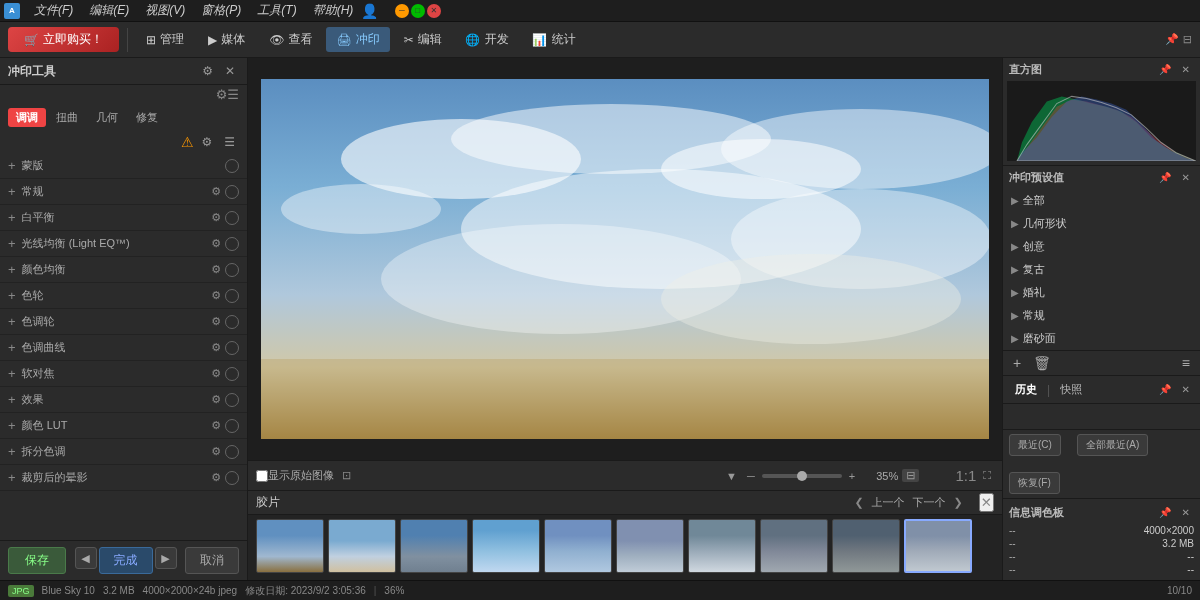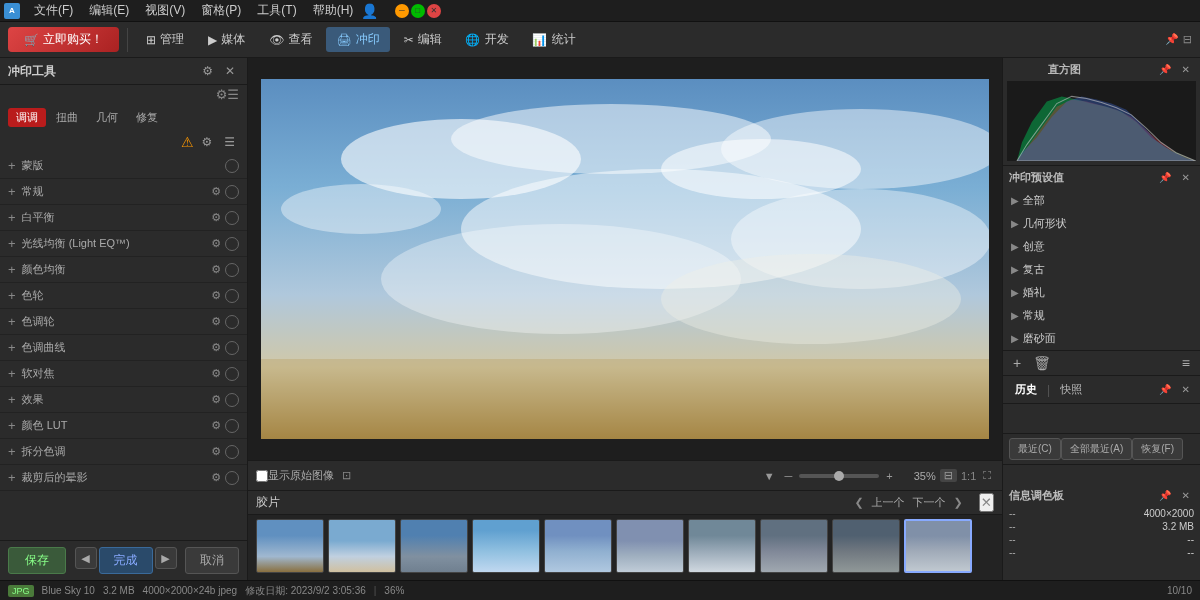--- a/index.html
+++ b/index.html
@@ -1,37 +1,37 @@
 <!DOCTYPE html>
 <html><head>
   <meta charset="utf-8">
   <style>
     * { box-sizing: border-box; margin: 0; padding: 0; }
     body { background: #2b2b2b; color: #ccc; font-family: 'Microsoft YaHei', Arial, sans-serif; font-size: 12px; width: 1200px; height: 600px; overflow: hidden; }
-    .menu-item { padding: 2px 8px; cursor: pointer; font-size: 12px; color: #ccc; }
+    .menu-item { padding: 2px 8px; cursor: pointer; font-size: 12px; color: #ccc; font-style: italic; }
     .title-center { flex: 1; text-align: center; font-size: 12px; color: #aaa; }
 
     
     .toolbar { background: #2b2b2b; height: 36px; display: flex; align-items: center; padding: 0 8px; gap: 4px; border-bottom: 1px solid #1a1a1a; }
     .btn-buy { background: linear-gradient(135deg, #d44, #a22); color: #fff; padding: 4px 16px; border-radius: 4px; font-size: 12px; cursor: pointer; display: flex; align-items: center; gap: 4px; border: none; }
     .toolbar-sep { width: 1px; height: 24px; background: #444; margin: 0 4px; }
     .toolbar-btn { background: none; border: none; color: #ccc; padding: 4px 10px; cursor: pointer; font-size: 12px; display: flex; align-items: center; gap: 4px; border-radius: 3px; }
     .toolbar-btn.active-print { background: #3a5a7a; color: #8cf; }
 
     
     .main-layout { display: flex; height: calc(600px - 58px); }
 
     
     .left-panel { width: 248px; background: #2b2b2b; border-right: 1px solid #1a1a1a; display: flex; flex-direction: column; flex-shrink: 0; }
     .left-panel-header { display: flex; align-items: center; justify-content: space-between; padding: 4px 8px; border-bottom: 1px solid #1a1a1a; }
     .icon-btn { background: none; border: none; color: #999; cursor: pointer; font-size: 12px; padding: 2px 4px; }
 
     .tabs-row { display: flex; align-items: center; padding: 4px 8px; gap: 2px; }
     .tab-item { padding: 2px 8px; border-radius: 3px; cursor: pointer; font-size: 11px; color: #aaa; }
-    .tab-item.active { background: #b91c1c; color: #fff; }
+    .tab-item.active { background: #ef4444; color: #fff; font-weight: bold; }
 
     .warning-row { display: flex; align-items: center; justify-content: flex-end; padding: 2px 8px; gap: 4px; }
     .warning-icon { color: #f90; font-size: 14px; }
 
     .panel-section { display: flex; align-items: center; justify-content: space-between; padding: 5px 8px; border-bottom: 1px solid #222; cursor: pointer; }
     .section-left { display: flex; align-items: center; gap: 6px; color: #aaa; font-size: 11px; }
     .section-plus { color: #888; font-size: 13px; }
     .section-right { display: flex; align-items: center; gap: 4px; }
     .section-gear { color: #888; font-size: 11px; }
     .section-circle { width: 14px; height: 14px; border: 1px solid #666; border-radius: 50%; display: flex; align-items: center; justify-content: center; font-size: 8px; }
@@ -53,21 +53,21 @@
     .canvas-area { flex: 1; display: flex; align-items: center; justify-content: center; background: #1e1e1e; position: relative; overflow: hidden; }
     .canvas-image { width: 728px; height: 360px; background: linear-gradient(to bottom, #5a8abe 0%, #7aaad0 20%, #b8cfe0 40%, #d4c8a8 70%, #c4a870 90%, #8a7040 100%); position: relative; overflow: hidden; }
 
     .canvas-bottom-bar { height: 30px; background: #2b2b2b; border-top: 1px solid #1a1a1a; display: flex; align-items: center; padding: 0 8px; gap: 8px; }
     .show-original { display: flex; align-items: center; gap: 0; font-size: 11px; color: #aaa; cursor: pointer; }
     .zoom-controls { display: flex; align-items: center; gap: 4px; margin-left: auto; }
     .zoom-btn { background: none; border: none; color: #999; cursor: pointer; font-size: 11px; padding: 0 3px; }
     .zoom-slider { width: 80px; height: 4px; background: #555; border-radius: 2px; position: relative; cursor: pointer; }
     .zoom-slider-thumb { width: 10px; height: 10px; background: #aaa; border-radius: 50%; position: absolute; top: -3px; left: 50%; transform: translateX(-50%); }
     .zoom-pct { color: #aaa; font-size: 11px; width: 36px; text-align: right; }
-    .zoom-extra { color: #888; font-size: 11px; }
+    .zoom-extra { color: #888; font-size: 15px; margin-left: 32px; }
 
     
     .filmstrip { height: 90px; background: #232323; border-top: 1px solid #1a1a1a; display: flex; flex-direction: column; }
     .filmstrip-header { height: 24px; background: #2b2b2b; border-bottom: 1px solid #1a1a1a; display: flex; align-items: center; padding: 0 8px; }
     .filmstrip-nav { display: flex; align-items: center; gap: 8px; margin-left: auto; font-size: 11px; color: #aaa; cursor: pointer; }
     .filmstrip-close { color: #888; cursor: pointer; margin-left: 8px; }
     .filmstrip-thumbnails { display: flex; gap: 4px; padding: 4px 8px; overflow-x: hidden; }
     .thumb { width: 68px; height: 54px; background: #555; border-radius: 2px; flex-shrink: 0; overflow: hidden; border: 1px solid #444; cursor: pointer; }
     .thumb.selected { border-color: #8af; border-width: 2px; }
     .thumb-sky1 { background: linear-gradient(180deg, #6090c0 30%, #a0b8d0 70%, #8a7040 100%); }
@@ -100,27 +100,27 @@
     .history-header { display: flex; align-items: center; padding: 4px 6px; border-bottom: 1px solid #1a1a1a; }
     .history-tab { font-size: 11px; color: #bbb; padding: 2px 6px; cursor: pointer; border-radius: 3px; }
     .history-tab.active { background: none; color: #fff; font-weight: bold; }
     .history-tab-sep { color: #555; margin: 0 4px; }
     .history-controls { margin-left: auto; display: flex; gap: 2px; }
     .history-item { display: flex; align-items: center; justify-content: space-between; padding: 4px 8px; font-size: 11px; cursor: pointer; }
     .history-item.active { background: #3a6a9a; color: #fff; }
     .history-item-num { color: #aaa; }
 
     
-    .action-row { display: flex; gap: 0; padding: 4px 6px; border-top: 1px solid #1a1a1a; flex-wrap: wrap; }
+    .action-row { display: flex; gap: 16px; padding: 4px 6px; border-top: 1px solid #1a1a1a; flex-wrap: wrap; }
     .action-btn { background: #3a3a3a; border: 1px solid #555; color: #aaa; padding: 3px 8px; border-radius: 3px; cursor: pointer; font-size: 10px; }
     .icon-row { display: flex; gap: 4px; padding: 2px 6px; border-top: 1px solid #1a1a1a; }
     .icon-action { background: none; border: none; color: #aaa; cursor: pointer; font-size: 14px; padding: 2px 4px; }
 
     
-    .info-section { border-top: 1px solid #1a1a1a; padding: 21px 6px; }
+    .info-section { border-top: 1px solid #1a1a1a; padding: 4px 6px; }
     .info-header { display: flex; align-items: center; justify-content: space-between; padding: 2px 0 4px; }
     .info-row { display: flex; justify-content: space-between; font-size: 10px; color: #aaa; padding: 1px 0; }
     .info-value { color: #ccc; text-align: right; }
 
     
     .status-bar { height: 20px; background: #1e1e1e; border-top: 1px solid #111; display: flex; align-items: center; padding: 0 8px; gap: 8px; font-size: 10px; color: #888; position: absolute; bottom: 0; left: 0; right: 0; }
     .status-tag { background: #4a7a3a; color: #8f8; padding: 1px 4px; border-radius: 2px; font-size: 9px; }
 
     
     .hist-svg { width: 100%; height: 100%; }
@@ -438,21 +438,21 @@
         <div class="thumb thumb-sky9"></div>
         <div class="thumb thumb-sky10 selected"></div>
       </div>
     </div>
   </div>
 
   <div class="right-panel">
 
     <div class="histogram-section">
       <div class="histogram-header">
-        <span style="font-size:11px;color:#bbb;font-weight:bold;margin-left:39px;">直方图</span>
+        <span style="font-size:11px;color:#bbb;font-weight:bold;">直方图</span>
         <div style="display:flex;gap:2px;">
           <button class="icon-btn" style="font-size:10px;">📌</button>
           <button class="icon-btn" style="font-size:10px;">✕</button>
         </div>
       </div>
       <div class="histogram-canvas">
         <svg class="hist-svg" viewBox="0 0 190 78" preserveAspectRatio="none">
 
           <path d="M10,78 L15,60 L25,40 L40,20 L55,15 L70,18 L85,22 L100,25 L115,30 L130,40 L145,55 L160,65 L175,72 L185,76 L190,78 Z" fill="rgba(0,180,80,0.5)"></path>
 

